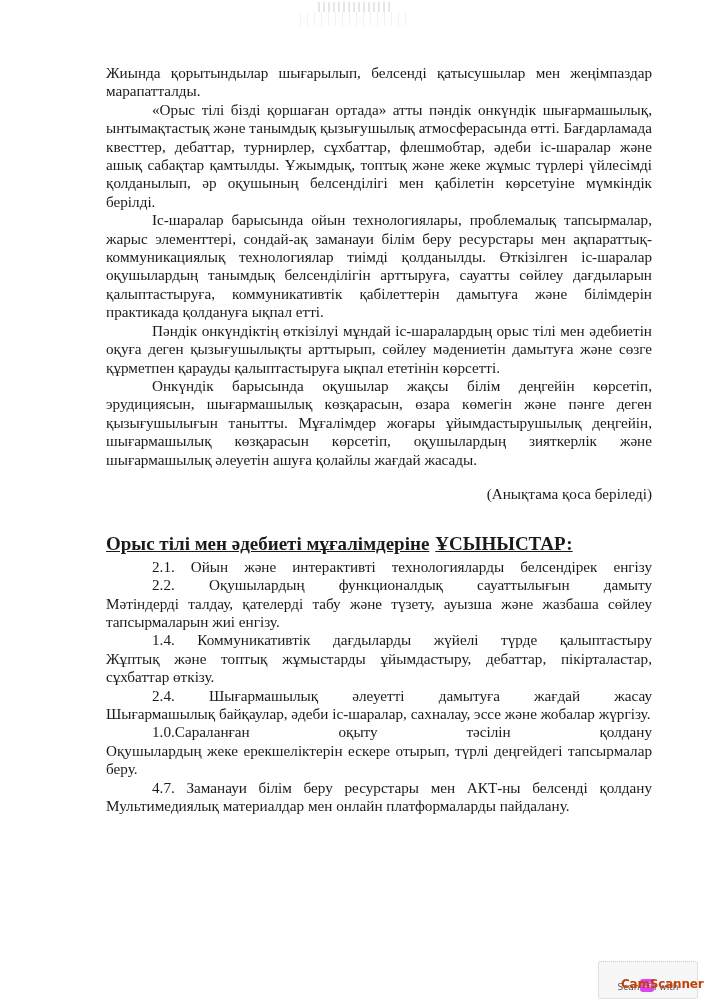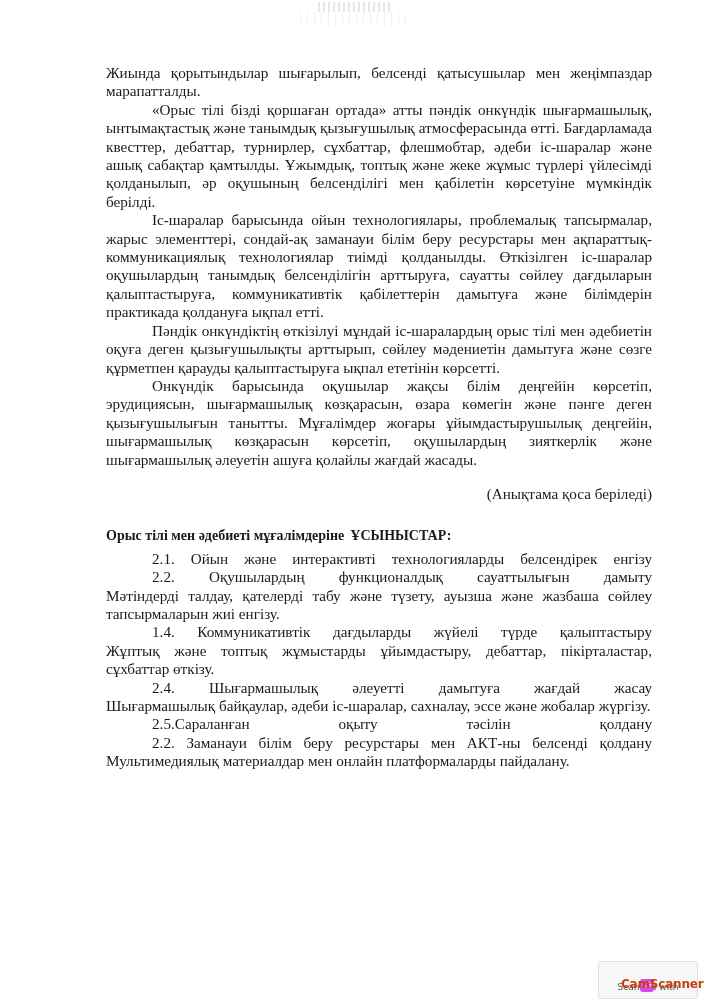--- a/index.html
+++ b/index.html
@@ -20,21 +20,21 @@
     background: repeating-linear-gradient(90deg, #e3e5e9 0 1px, transparent 1px 7px);
     opacity: 0.5;
   }
   .page {
     position: absolute; left: 106px; top: 64px; width: 546px;
     font-size: 15.2px; line-height: 18.4px;
   }
   .p { text-align: justify; margin: 0; }
   .p.indent { text-indent: 46px; }
   .p.right { text-align: right; margin-top: 16px; }
-  .heading { font-weight: bold; margin: 24px 0 4px 0; font-size: 14px; }
+  .heading { font-weight: bold; margin: 32px 0 4px 0; font-size: 19px; text-decoration: underline; }
   .heading .caps { margin-left: 6px; }
   .rec .title { text-align: justify; text-align-last: justify; text-indent: 46px; display: block; }
   .rec .body { text-align: justify; display: block; }
   .badge {
     position: absolute; left: 598px; top: 961px; width: 98px; height: 36px;
     border: 1px dotted #c9c9c9; border-radius: 3px; background: #f7f7f7;
     font-family: "DejaVu Sans", sans-serif;
   }
   .badge .scanned { position: absolute; top: 20px; left: 0; width: 100%; text-align: center; font-size: 9px; color: #555; }
   .badge .cs-logo {
@@ -70,24 +70,25 @@
   </div>
   <div class="rec">
     <span class="title">1.4. Коммуникативтік дағдыларды жүйелі түрде қалыптастыру</span>
     <span class="body">Жұптық және топтық жұмыстарды ұйымдастыру, дебаттар, пікірталастар, сұхбаттар өткізу.</span>
   </div>
   <div class="rec">
     <span class="title">2.4. Шығармашылық әлеуетті дамытуға жағдай жасау</span>
     <span class="body">Шығармашылық байқаулар, әдеби іс-шаралар, сахналау, эссе және жобалар жүргізу.</span>
   </div>
   <div class="rec">
-    <span class="title">2.5.Сараланған оқыту тәсілін қолдану</span>
+    <span class="title">1.0.Сараланған оқыту тәсілін қолдану</span>
+    <span class="body">Оқушылардың жеке ерекшеліктерін ескере отырып, түрлі деңгейдегі тапсырмалар беру.</span>
   </div>
   <div class="rec">
-    <span class="title">2.2. Заманауи білім беру ресурстары мен АКТ-ны белсенді қолдану</span>
+    <span class="title">4.7. Заманауи білім беру ресурстары мен АКТ-ны белсенді қолдану</span>
     <span class="body">Мультимедиялық материалдар мен онлайн платформаларды пайдалану.</span>
   </div>
 </div>
 
 <div class="badge">
   <div class="scanned">Scanned with</div>
   <div class="cs-logo">CS</div>
   <div class="brand">CamScanner</div>
 </div>
 

